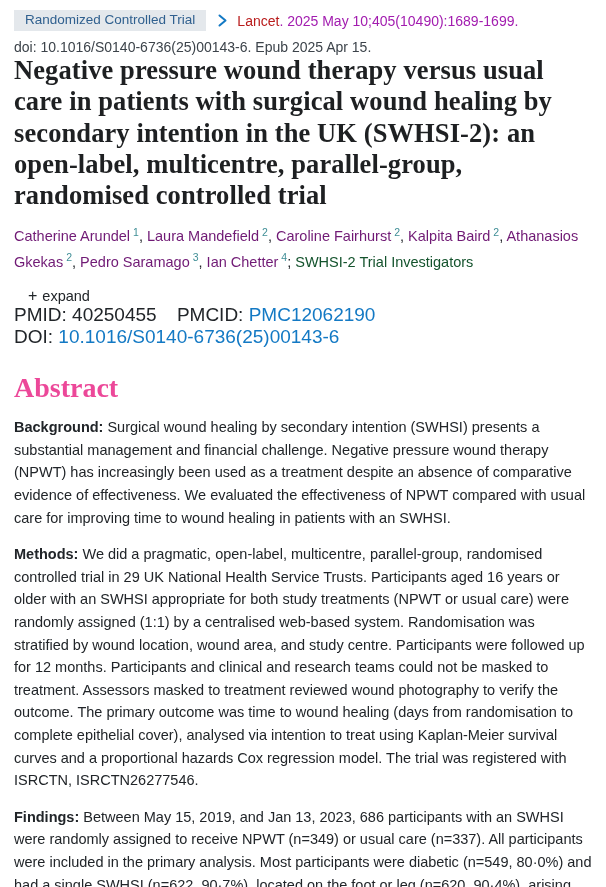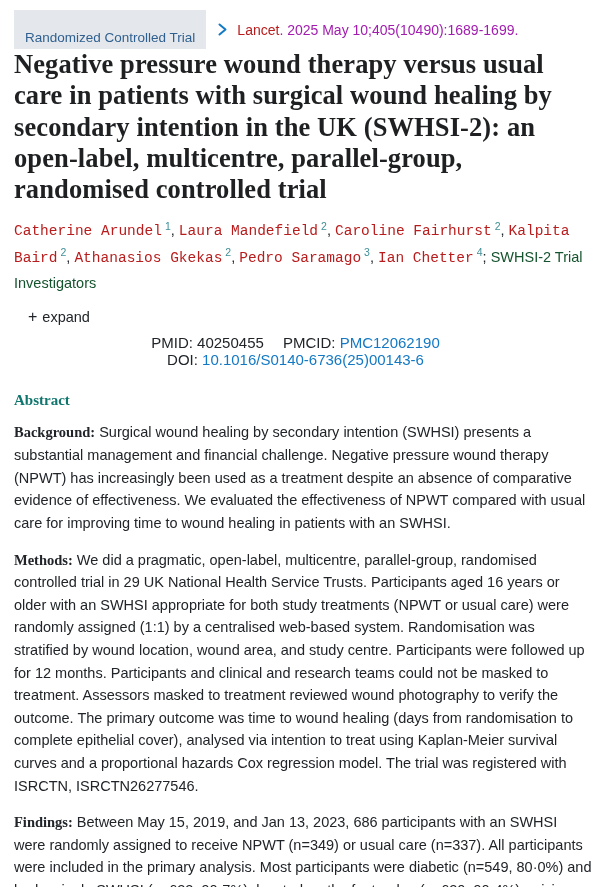--- a/index.html
+++ b/index.html
@@ -21,21 +21,21 @@
     display: flex;
     align-items: center;
     gap: 9px;
     font-size: 14px;
     color: #3c434a;
   }
   .pub-type-badge {
     background: #e4e8ec;
     color: #30608f;
     font-size: 13.5px;
-    padding: 20px 11px 4px 11px;
+    padding: 2px 11px 4px 11px;
     white-space: nowrap;
   }
   .chev { display: inline-flex; align-items: center; margin-left: 2px; }
   .journal-cite { white-space: nowrap; }
   a.journal-link { color: #b91c1c; text-decoration: none; }
   .cite-rest { color: #a21caf; }
   .doi-line { font-size: 14px; color: #3c434a; margin-top: 8px; }
 
   
   h1.article-title {
@@ -48,21 +48,21 @@
     letter-spacing: 0.1px;
   }
 
   
   .authors {
     margin-top: 13px;
     font-size: 14.5px;
     line-height: 1.75;
     color: #212529;
   }
-  a.author-link { color: #b91c1c; text-decoration: none; font-family: Liberation Mono, monospace; }
+  a.author-link { color: #701a75; text-decoration: none; }
   sup.aff {
     color: #3f8e96;
     font-size: 10.5px;
     margin-left: 3px;
     line-height: 0;
   }
   .sep { color: #212529; }
   a.group-author-link { color: #14532d; text-decoration: none; margin-top: 28px; }
 
   
@@ -83,59 +83,58 @@
     background: none;
     border: none;
     font: inherit;
     color: #212529;
     padding: 0;
   }
   .plus-glyph { font-size: 16px; line-height: 1; }
 
   
   .ids-row {
-    margin-top: 9px;
-    font-size: 15px;
+    font-size: 19px;
     color: #212529;
-    text-align: center;
   }
   .ids-row .grp { margin-right: 15px; white-space: nowrap; }
   a.id-link { color: #1379c4; text-decoration: none; }
 
   
   h2.abstract-heading {
     font-family: "Liberation Serif", "DejaVu Serif", serif;
     font-weight: 700;
-    font-size: 15px;
-    color: #0f766e;
+    font-size: 28px;
+    color: #ec4899;
     margin: 24px 0 12px 0;
   }
   .abs-para {
     font-size: 14.5px;
     line-height: 1.56;
     margin: 0 0 14px 0;
     color: #212529;
   }
-  .abs-para strong { font-weight: 700; font-family: Liberation Serif, serif; }
+  .abs-para strong { font-weight: 700; }
   .abs-para:last-child { margin-bottom: 0; }
 </style>
 </head>
 <body>
 
 <div class="page">
 
   <div class="cite-row">
     <span class="pub-type-badge">Randomized Controlled Trial</span>
     <span class="chev">
       <svg width="11" height="13" viewBox="0 0 11 13">
         <polyline points="2.5,1.5 8.5,6.5 2.5,11.5" fill="none" stroke="#1379c4" stroke-width="2" stroke-linecap="round" stroke-linejoin="round"></polyline>
       </svg>
     </span>
     <span class="journal-cite"><a class="journal-link" href="#">Lancet</a><span class="cite-rest">. 2025 May 10;405(10490):1689-1699.</span></span>
   </div>
+  <div class="doi-line">doi: 10.1016/S0140-6736(25)00143-6. Epub 2025 Apr 15.</div>
 
   <h1 class="article-title">Negative pressure wound therapy versus usual care in patients with surgical wound healing by secondary intention in the UK (SWHSI-2): an open-label, multicentre, parallel-group, randomised controlled trial</h1>
 
   <div class="authors"><span><a class="author-link" href="#">Catherine Arundel</a><sup class="aff">1</sup><span class="sep">, </span></span><span><a class="author-link" href="#">Laura Mandefield</a><sup class="aff">2</sup><span class="sep">, </span></span><span><a class="author-link" href="#">Caroline Fairhurst</a><sup class="aff">2</sup><span class="sep">, </span></span><span><a class="author-link" href="#">Kalpita Baird</a><sup class="aff">2</sup><span class="sep">, </span></span><span><a class="author-link" href="#">Athanasios Gkekas</a><sup class="aff">2</sup><span class="sep">, </span></span><span><a class="author-link" href="#">Pedro Saramago</a><sup class="aff">3</sup><span class="sep">, </span></span><span><a class="author-link" href="#">Ian Chetter</a><sup class="aff">4</sup><span class="sep">; </span></span><a class="group-author-link" href="#">SWHSI-2 Trial Investigators</a></div>
 
   <div class="collab-row">
     <button class="expand-btn">
       <span class="plus-glyph">+</span>
       <span>expand</span>
     </button>

